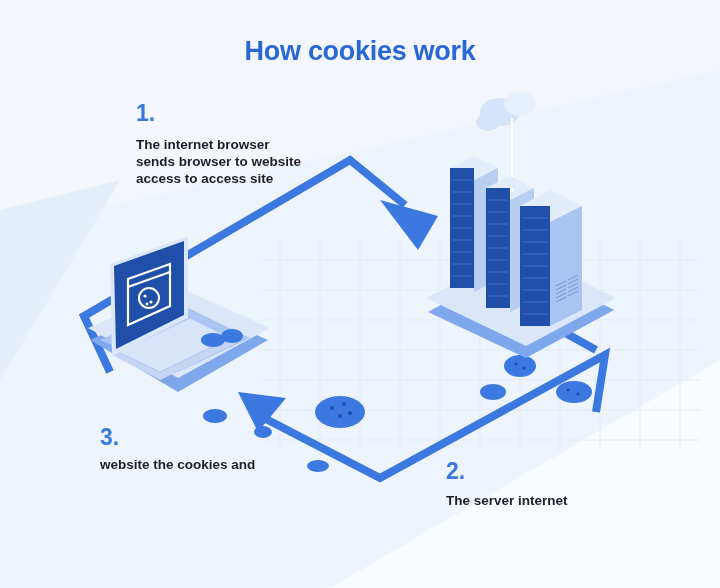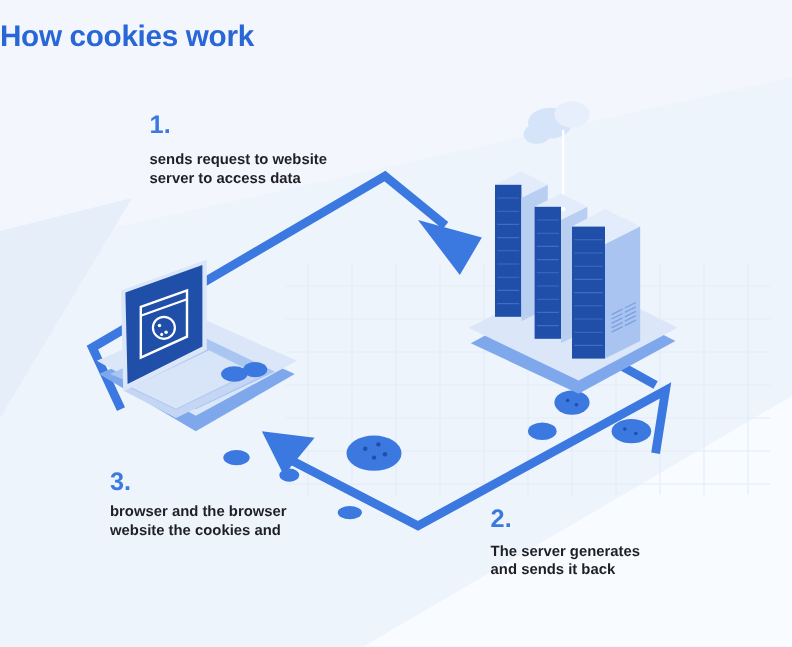--- a/index.html
+++ b/index.html
@@ -1,18 +1,18 @@
 <!DOCTYPE html>
 <html><head>
 <meta charset="utf-8">
 <style>
   html,body{margin:0;padding:0;}
   body{width:720px;height:588px;overflow:hidden;background:#f4f8fd;font-family:"Liberation Sans","DejaVu Sans",sans-serif;position:relative;}
   .stage{position:absolute;left:0;top:0;width:720px;height:588px;}
-  .title{position:absolute;left:0;top:18px;width:720px;text-align:left;font-size:27px;font-weight:bold;color:#2a67d6;letter-spacing:-0.3px;}
+  .title{position:absolute;left:0;top:36px;width:720px;text-align:center;font-size:27px;font-weight:bold;color:#2a67d6;letter-spacing:-0.3px;}
   .step{position:absolute;color:#1f1f25;font-weight:bold;font-size:13.5px;line-height:17px;}
   .step .num{display:block;color:#3a7ae0;font-size:23px;line-height:26px;margin-bottom:10px;}
   .step .line{display:block;white-space:nowrap;}
   #step1{left:136px;top:100px;}
   #step3{left:100px;top:424px;}
   #step3 .num{margin-bottom:6px;}
   #step2{left:446px;top:458px;}
   #step2 .num{margin-bottom:8px;}
 </style>
 </head>
@@ -123,27 +123,26 @@
       <path d="M522 218 H548 M522 230 H548 M522 242 H548 M522 254 H548 M522 266 H548 M522 278 H548 M522 290 H548 M522 302 H548 M522 314 H548"></path>
     </g>
     <circle cx="512" cy="190" r="2" fill="#ffffff"></circle>
   </g>
 </svg>
 
 <div class="title">How cookies work</div>
 
 <div class="step" id="step1">
   <span class="num">1.</span>
-  <span class="line">sends request to website</span>
-  <span class="line">server to access data</span>
+  <span class="line">The internet browser</span>
+  <span class="line">sends browser to website</span>
+  <span class="line">access to access site</span>
 </div>
 
 <div class="step" id="step2">
   <span class="num">2.</span>
-  <span class="line">The server generates</span>
-  <span class="line">and sends it back</span>
+  <span class="line">The server internet</span>
 </div>
 
 <div class="step" id="step3">
   <span class="num">3.</span>
-  <span class="line">browser and the browser</span>
   <span class="line">website the cookies and</span>
 </div>
 
 </body></html>

